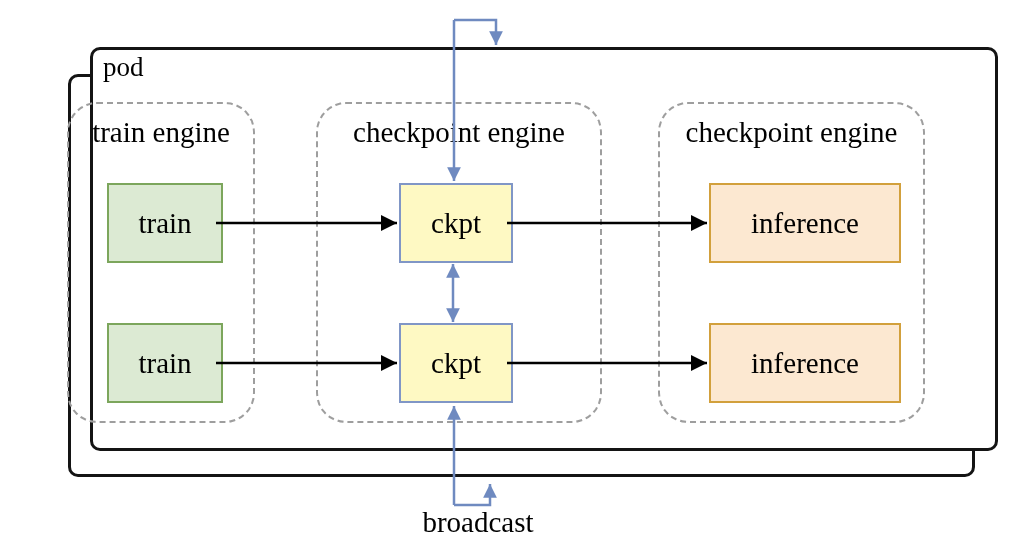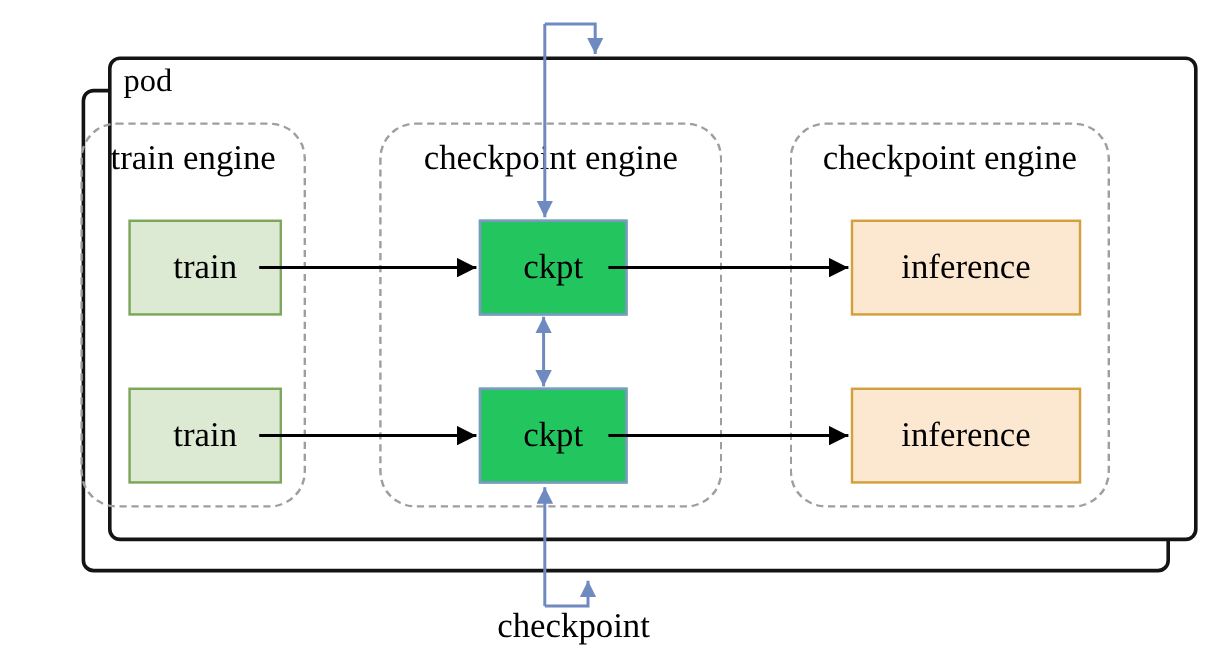--- a/index.html
+++ b/index.html
@@ -52,27 +52,27 @@
   .node {
     position: absolute;
     display: flex;
     align-items: center;
     justify-content: center;
     box-sizing: border-box;
     font-size: 29px;
     color: #000000;
   }
   .node-train {
-    width: 128px; height: 80px;
+    width: 116px; height: 80px;
     background: #dcead3;
     border: 2.5px solid #7ca65c;
   }
   .node-ckpt {
-    width: 124px; height: 80px;
-    background: #22c55e;
+    width: 114px; height: 80px;
+    background: #fef9c3;
     border: 2.5px solid #8096c6;
   }
   .node-inference {
     width: 192px; height: 80px;
     background: #fce8d1;
     border: 2.5px solid #d2a03c;
   }
   .pos-train-1 { left: 107px; top: 183px; }
   .pos-train-2 { left: 107px; top: 323px; }
   .pos-ckpt-1  { left: 399px; top: 183px; }
@@ -160,15 +160,15 @@
 
     <path d="M454,20 L454,181" stroke="#6f8ac0" stroke-width="2.5" fill="none" marker-end="url(#mk-blue)"></path>
     <path d="M454,20 L496,20 L496,45" stroke="#6f8ac0" stroke-width="2.5" fill="none" stroke-linejoin="miter" marker-end="url(#mk-blue)"></path>
 
     <path d="M453,264 L453,322" stroke="#6f8ac0" stroke-width="2.5" fill="none" marker-start="url(#mk-blue-start)" marker-end="url(#mk-blue)"></path>
 
     <path d="M454,505 L454,406" stroke="#6f8ac0" stroke-width="2.5" fill="none" marker-end="url(#mk-blue)"></path>
     <path d="M454,505 L490,505 L490,484" stroke="#6f8ac0" stroke-width="2.5" fill="none" stroke-linejoin="miter" marker-end="url(#mk-blue)"></path>
   </svg>
 
-  <div class="broadcast-label">checkpoint</div>
+  <div class="broadcast-label">broadcast</div>
 
 </div>
 
 </body></html>

